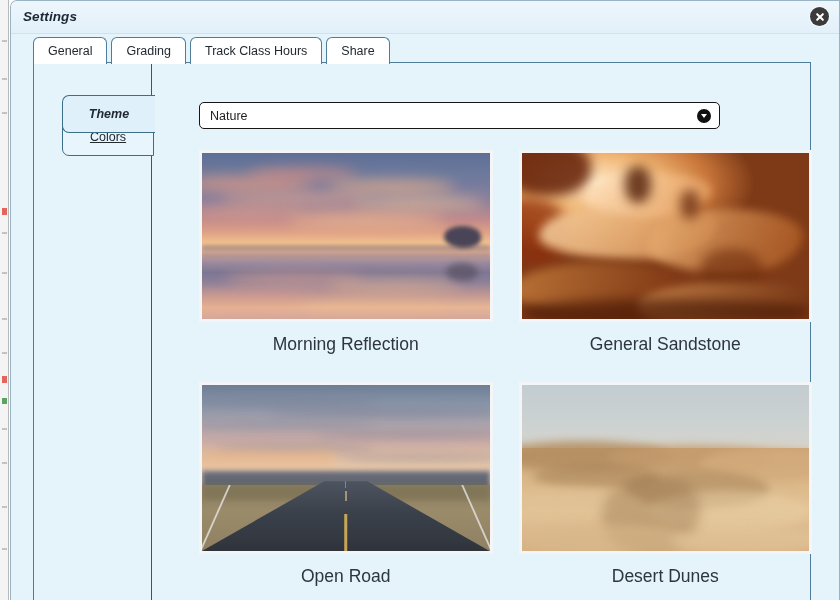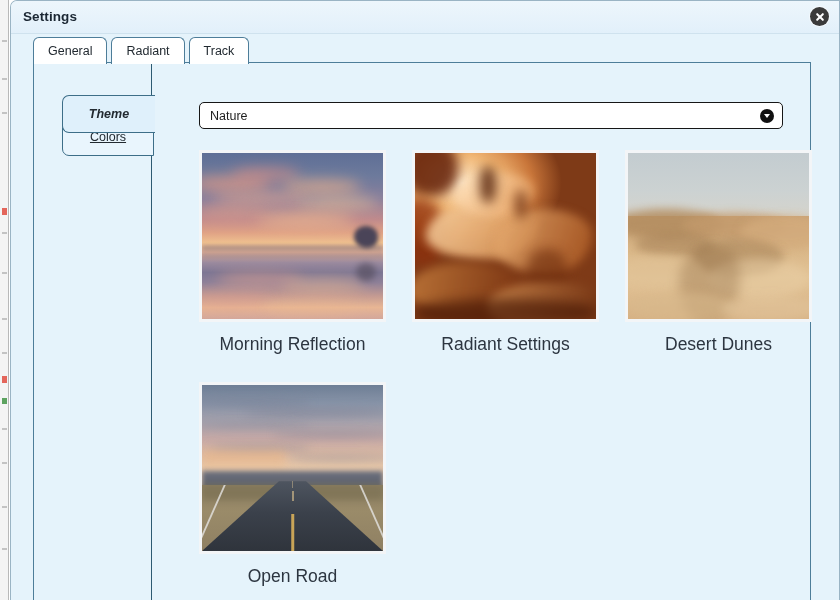--- a/index.html
+++ b/index.html
@@ -42,20 +42,21 @@
     border-top-left-radius: 7px;
     border-bottom: none;
     overflow: hidden;
   }
 
   #titlebar {
     height: 33px;
     background: linear-gradient(#edf6fc, #e2f0fa);
     border-bottom: 1px solid #cfe2ee;
     position: relative;
+    font-style: italic;
   }
   #title-text {
     position: absolute;
     left: 12px; top: 8px;
     font-size: 13.5px;
     font-weight: bold;
     color: #1b2733;
     letter-spacing: .1px;
   }
   #close-button {
@@ -161,21 +162,21 @@
   #content-area {
     position: absolute;
     left: 119px; top: 0;
     width: 658px; height: 545px;
   }
 
   
   #theme-select {
     position: absolute;
     left: 46px; top: 39px;
-    width: 584px; height: 27px;
+    width: 521px; height: 27px;
     background: #ffffff;
     border: 1.6px solid #161616;
     border-radius: 5px;
     cursor: pointer;
   }
   #theme-select-value {
     position: absolute;
     left: 10px; top: 6px;
     font-size: 12.5px;
     color: #1d1d1d;
@@ -195,21 +196,21 @@
     border-right: 3.5px solid transparent;
     border-top: 4px solid #ffffff;
   }
 
   
   #theme-grid {
     position: absolute;
     left: 46px; top: 87px;
     width: 613px;
     display: grid;
-    grid-template-columns: 1fr 1fr 1fr;
+    grid-template-columns: 1fr 1fr;
     row-gap: 27px;
     column-gap: 26px;
   }
   .theme-card { cursor: pointer; }
   .theme-thumb {
     width: 100%;
     height: 172px;
     border: 3px solid #f3f5f7;
     outline: 1px solid #c8ccd0;
     outline-offset: -4px;
@@ -346,22 +347,23 @@
 
 <div id="settings-window">
 
   <div id="titlebar">
     <div id="title-text">Settings</div>
     <div id="close-button"></div>
   </div>
 
   <div id="tabstrip">
     <div class="tab">General</div>
-    <div class="tab">Radiant</div>
-    <div class="tab">Track</div>
+    <div class="tab">Grading</div>
+    <div class="tab">Track Class Hours</div>
+    <div class="tab">Share</div>
   </div>
 
   <div id="tab-panel">
 
     <div id="vertical-tabs">
       <div class="vtab active" id="vtab-theme">Theme</div>
       <div class="vtab inactive" id="vtab-colors">Colors</div>
     </div>
 
     <div id="content-area">
@@ -403,39 +405,21 @@
             <div class="rs-wave" style="left:6%;  top:30%; width:62%; height:34%; background:linear-gradient(120deg,#f5cfa0,#d68d4c); opacity:.9;"></div>
             <div class="rs-wave" style="left:22%; top:12%; width:44%; height:26%; background:linear-gradient(120deg,#ffe3bf,#e8a261); opacity:.8;"></div>
             <div class="rs-wave" style="left:44%; top:34%; width:54%; height:38%; background:linear-gradient(110deg,#e9b075,#a8551f); opacity:.85;"></div>
             <div class="rs-dark" style="left:36%; top:8%;  width:9%;  height:22%; background:#4e1c06; opacity:.8;"></div>
             <div class="rs-dark" style="left:55%; top:22%; width:7%;  height:18%; background:#5d2209; opacity:.7;"></div>
             <div class="rs-dark" style="left:62%; top:58%; width:22%; height:26%; background:#6b2a0b; opacity:.6;"></div>
             <div class="rs-wave" style="left:-4%; top:66%; width:60%; height:30%; background:linear-gradient(100deg,#c9813f,#7c3512); opacity:.8;"></div>
             <div class="rs-wave" style="left:40%; top:78%; width:66%; height:26%; background:linear-gradient(100deg,#d79456,#6d2d0e); opacity:.8;"></div>
             <div class="rs-dark" style="left:0%;  top:88%; width:100%; height:16%; background:#4a1a06; opacity:.7;"></div>
           </div>
-          <div class="theme-label">Radiant Settings</div>
-        </div>
-
-        <div class="theme-card">
-          <div class="theme-thumb">
-            <div class="dd-sky"></div>
-            <div class="dd-sand"></div>
-            <div class="dd-ridge" style="left:-10%; top:34%; width:62%; height:18%; background:#b38d60; opacity:.85;"></div>
-            <div class="dd-ridge" style="left:30%;  top:36%; width:58%; height:16%; background:#c39a6c; opacity:.8;"></div>
-            <div class="dd-ridge" style="left:62%;  top:38%; width:48%; height:20%; background:#d3ab7c; opacity:.8;"></div>
-            <div class="dd-ridge" style="left:4%;   top:48%; width:44%; height:14%; background:#a47f55; opacity:.55;"></div>
-            <div class="dd-ridge" style="left:36%;  top:52%; width:50%; height:22%; background:#9c784f; opacity:.45;"></div>
-            <div class="dd-ridge" style="left:-8%;  top:62%; width:50%; height:20%; background:#e0c296; opacity:.6;"></div>
-            <div class="dd-ridge" style="left:44%;  top:64%; width:56%; height:24%; background:#e8cda3; opacity:.55;"></div>
-            <div style="position:absolute; left:28%; top:56%; width:34%; height:46%; background:#96724a; opacity:.4; filter:blur(6px); border-radius:50% 40% 60% 50%;"></div>
-            <div class="dd-ridge" style="left:0%;   top:84%; width:60%; height:18%; background:#d8b98c; opacity:.6;"></div>
-            <div class="dd-ridge" style="left:52%;  top:86%; width:54%; height:16%; background:#e3c79e; opacity:.5;"></div>
-          </div>
-          <div class="theme-label">Desert Dunes</div>
+          <div class="theme-label">General Sandstone</div>
         </div>
 
         <div class="theme-card">
           <div class="theme-thumb">
             <div class="or-sky"></div>
             <div class="or-cloudband" style="left:-10%; top:8%;  width:70%; height:5%;"></div>
             <div class="or-cloudband" style="left:24%;  top:14%; width:80%; height:5%;"></div>
             <div class="or-cloudband" style="left:-6%;  top:22%; width:66%; height:4%;"></div>
             <div class="or-cloudband" style="left:40%;  top:28%; width:68%; height:4%;"></div>
             <div class="or-cloudband" style="left:4%;   top:36%; width:56%; height:3.5%;"></div>
@@ -447,16 +431,34 @@
             <div class="or-road"></div>
             <div class="or-edge" style="left:4%;  transform:skewX(-24deg);"></div>
             <div class="or-edge" style="right:4%; transform:skewX(24deg);"></div>
             <div class="or-centerline"></div>
             <div style="position:absolute; left:49.6%; bottom:30%; width:2px; height:6%; background:#cbb388; opacity:.7;"></div>
             <div style="position:absolute; left:49.7%; bottom:38%; width:1.5px; height:4%; background:#c3ae8a; opacity:.55;"></div>
           </div>
           <div class="theme-label">Open Road</div>
         </div>
 
+        <div class="theme-card">
+          <div class="theme-thumb">
+            <div class="dd-sky"></div>
+            <div class="dd-sand"></div>
+            <div class="dd-ridge" style="left:-10%; top:34%; width:62%; height:18%; background:#b38d60; opacity:.85;"></div>
+            <div class="dd-ridge" style="left:30%;  top:36%; width:58%; height:16%; background:#c39a6c; opacity:.8;"></div>
+            <div class="dd-ridge" style="left:62%;  top:38%; width:48%; height:20%; background:#d3ab7c; opacity:.8;"></div>
+            <div class="dd-ridge" style="left:4%;   top:48%; width:44%; height:14%; background:#a47f55; opacity:.55;"></div>
+            <div class="dd-ridge" style="left:36%;  top:52%; width:50%; height:22%; background:#9c784f; opacity:.45;"></div>
+            <div class="dd-ridge" style="left:-8%;  top:62%; width:50%; height:20%; background:#e0c296; opacity:.6;"></div>
+            <div class="dd-ridge" style="left:44%;  top:64%; width:56%; height:24%; background:#e8cda3; opacity:.55;"></div>
+            <div style="position:absolute; left:28%; top:56%; width:34%; height:46%; background:#96724a; opacity:.4; filter:blur(6px); border-radius:50% 40% 60% 50%;"></div>
+            <div class="dd-ridge" style="left:0%;   top:84%; width:60%; height:18%; background:#d8b98c; opacity:.6;"></div>
+            <div class="dd-ridge" style="left:52%;  top:86%; width:54%; height:16%; background:#e3c79e; opacity:.5;"></div>
+          </div>
+          <div class="theme-label">Desert Dunes</div>
+        </div>
+
       </div>
     </div>
   </div>
 </div>
 
 </body></html>

